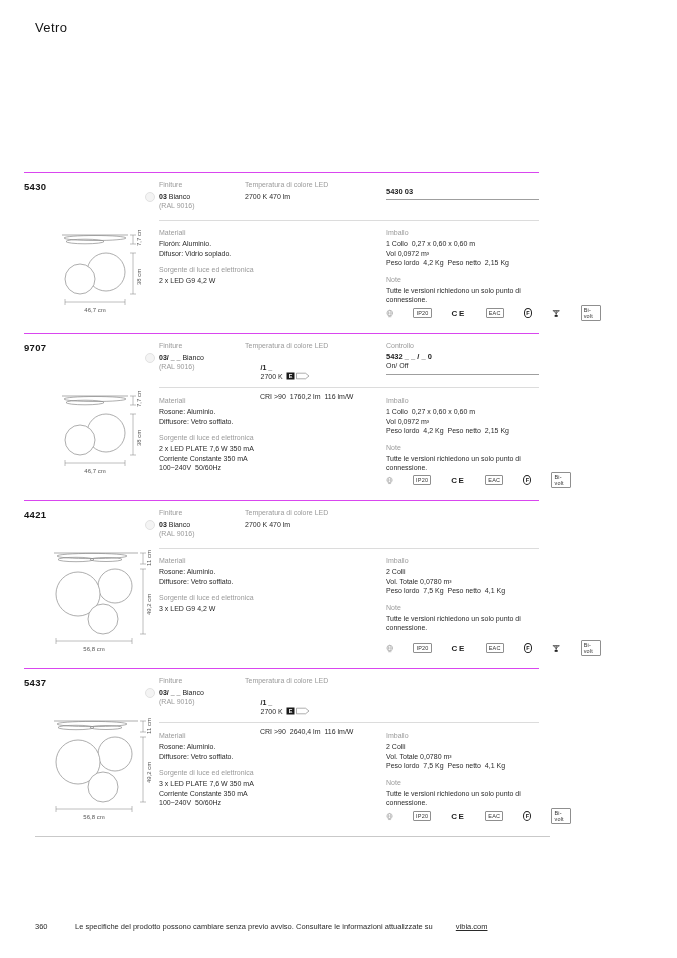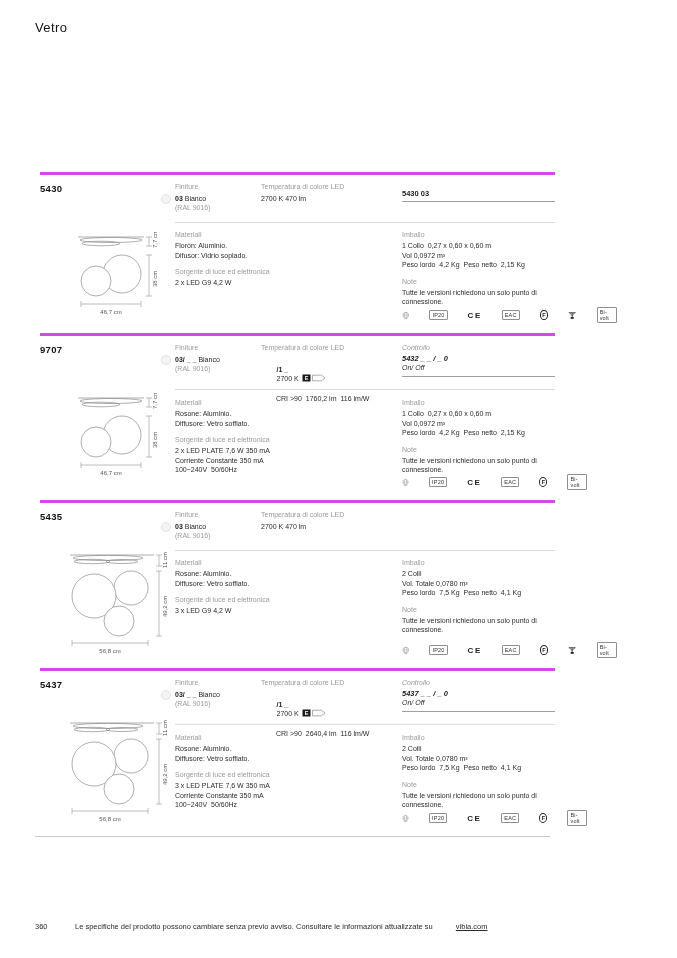--- a/index.html
+++ b/index.html
@@ -1,37 +1,37 @@
 <!DOCTYPE html>
 <html><head>
 <meta charset="utf-8">
 <style>
   html,body{margin:0;padding:0;background:#ffffff;}
   .page{position:relative;width:677px;height:958px;background:#fff;overflow:hidden;
         font-family:"Liberation Sans",sans-serif;color:#222;-webkit-font-smoothing:antialiased;}
   .title{position:absolute;left:35px;top:20px;font-size:13px;font-weight:500;letter-spacing:.4px;color:#141414;}
 
-  .section{position:absolute;left:40px;width:515px;border-top:3px solid #d946ef;}
+  .section{position:absolute;left:24px;width:515px;border-top:1px solid #d946ef;}
   .sec-code{position:absolute;left:0;top:8px;font-size:9.5px;font-weight:bold;letter-spacing:.3px;color:#141414;}
 
   .col-fin{position:absolute;left:135px;top:7px;width:82px;}
   .col-temp{position:absolute;left:221px;top:7px;width:140px;}
   .col-right{position:absolute;left:362px;top:7px;width:153px;}
 
   .lbl{font-size:7px;color:#9a9a9a;line-height:9px;}
   .val{font-size:7px;color:#2a2a2a;line-height:9.5px;white-space:pre-wrap;}
   .bold{font-weight:bold;color:#1c1c1c;}
   .gray{color:#9a9a9a;}
 
   .fin-line{position:relative;margin-top:3px;font-size:7px;line-height:9px;}
   .swatch{position:absolute;left:-14px;top:0px;width:8px;height:8px;border-radius:50%;
           background:#f4f4f4;border:1px solid #e2e2e2;}
 
   .order-block{border-bottom:1px solid #9f9f9f;padding-bottom:1px;}
-  .ctrl-block{border-bottom:1px solid #9f9f9f;padding-bottom:3px;font-style:italic;}
+  .ctrl-block{border-bottom:1px solid #9f9f9f;padding-bottom:3px;}
   .order-code{font-size:7.5px;font-weight:bold;color:#1c1c1c;}
 
   .band-rule{position:absolute;left:135px;right:0;height:0;border-top:1px solid #dcdcdc;}
   .s-simple .band-rule{top:47px;}
   .s-control .band-rule{top:53px;}
 
   .body-left{position:absolute;left:135px;width:185px;}
   .body-right{position:absolute;left:362px;width:153px;}
   .s-simple .body-left,.s-simple .body-right{top:55px;}
   .s-control .body-left,.s-control .body-right{top:62px;}
@@ -243,21 +243,21 @@
       </svg>
       <span class="badge">IP20</span>
       <span class="ce">CE</span>
       <span class="badge">EAC</span>
       <span class="fmark">F</span>
       <span class="badge">Bi-volt</span>
     </div>
   </div>
 
   <div class="section s-simple" style="top:500px;height:168px;">
-    <div class="sec-code">5435</div>
+    <div class="sec-code">4421</div>
 
     <div class="drawing d-b">
       <svg width="135" height="106" viewBox="0 0 135 106">
         <line class="dline" x1="8" y1="5" x2="92" y2="5"></line>
         <ellipse class="dline" cx="46" cy="8" rx="35" ry="2.6"></ellipse>
         <ellipse class="dline" cx="30" cy="11.5" rx="18" ry="2.2"></ellipse>
         <ellipse class="dline" cx="60" cy="11.5" rx="16" ry="2"></ellipse>
         <line class="dimline" x1="94" y1="5" x2="100" y2="5"></line>
         <line class="dimline" x1="94" y1="16" x2="100" y2="16"></line>
         <line class="dimline" x1="97" y1="5" x2="97" y2="16"></line>
@@ -376,27 +376,20 @@
         <span class="bold">/1 _</span>
         <span>2700 K</span><span class="ebadge"><svg width="25" height="8" viewBox="0 0 25 8">
               <rect x="0.5" y="0.5" width="8" height="7" fill="#1a1a1a"></rect>
               <text x="4.5" y="6.2" text-anchor="middle" fill="#fff" font-size="5.5" font-weight="bold" font-family="Liberation Sans, sans-serif">E</text>
               <path d="M10.5,1.2 H19.5 L23,4 L19.5,6.8 H10.5 Z" fill="none" stroke="#777" stroke-width=".6"></path>
             </svg></span>
       </div>
       <div class="val cri">CRI &gt;90  2640,4 lm  116 lm/W</div>
     </div>
 
-    <div class="col-right">
-      <div class="ctrl-block">
-        <div class="lbl">Controllo</div>
-        <div class="order-code">5437 _ _ / _ 0</div>
-        <div class="val">On/ Off</div>
-      </div>
-    </div>
 
     <div class="band-rule"></div>
 
     <div class="body-left">
       <div class="lbl">Materiali</div>
       <div class="val">Rosone: Aluminio.</div>
       <div class="val">Diffusore: Vetro soffiato.</div>
       <div class="lbl blk-gap">Sorgente di luce ed elettronica</div>
       <div class="val">3 x LED PLATE 7,6 W 350 mA</div>
       <div class="val">Corriente Constante 350 mA</div>

